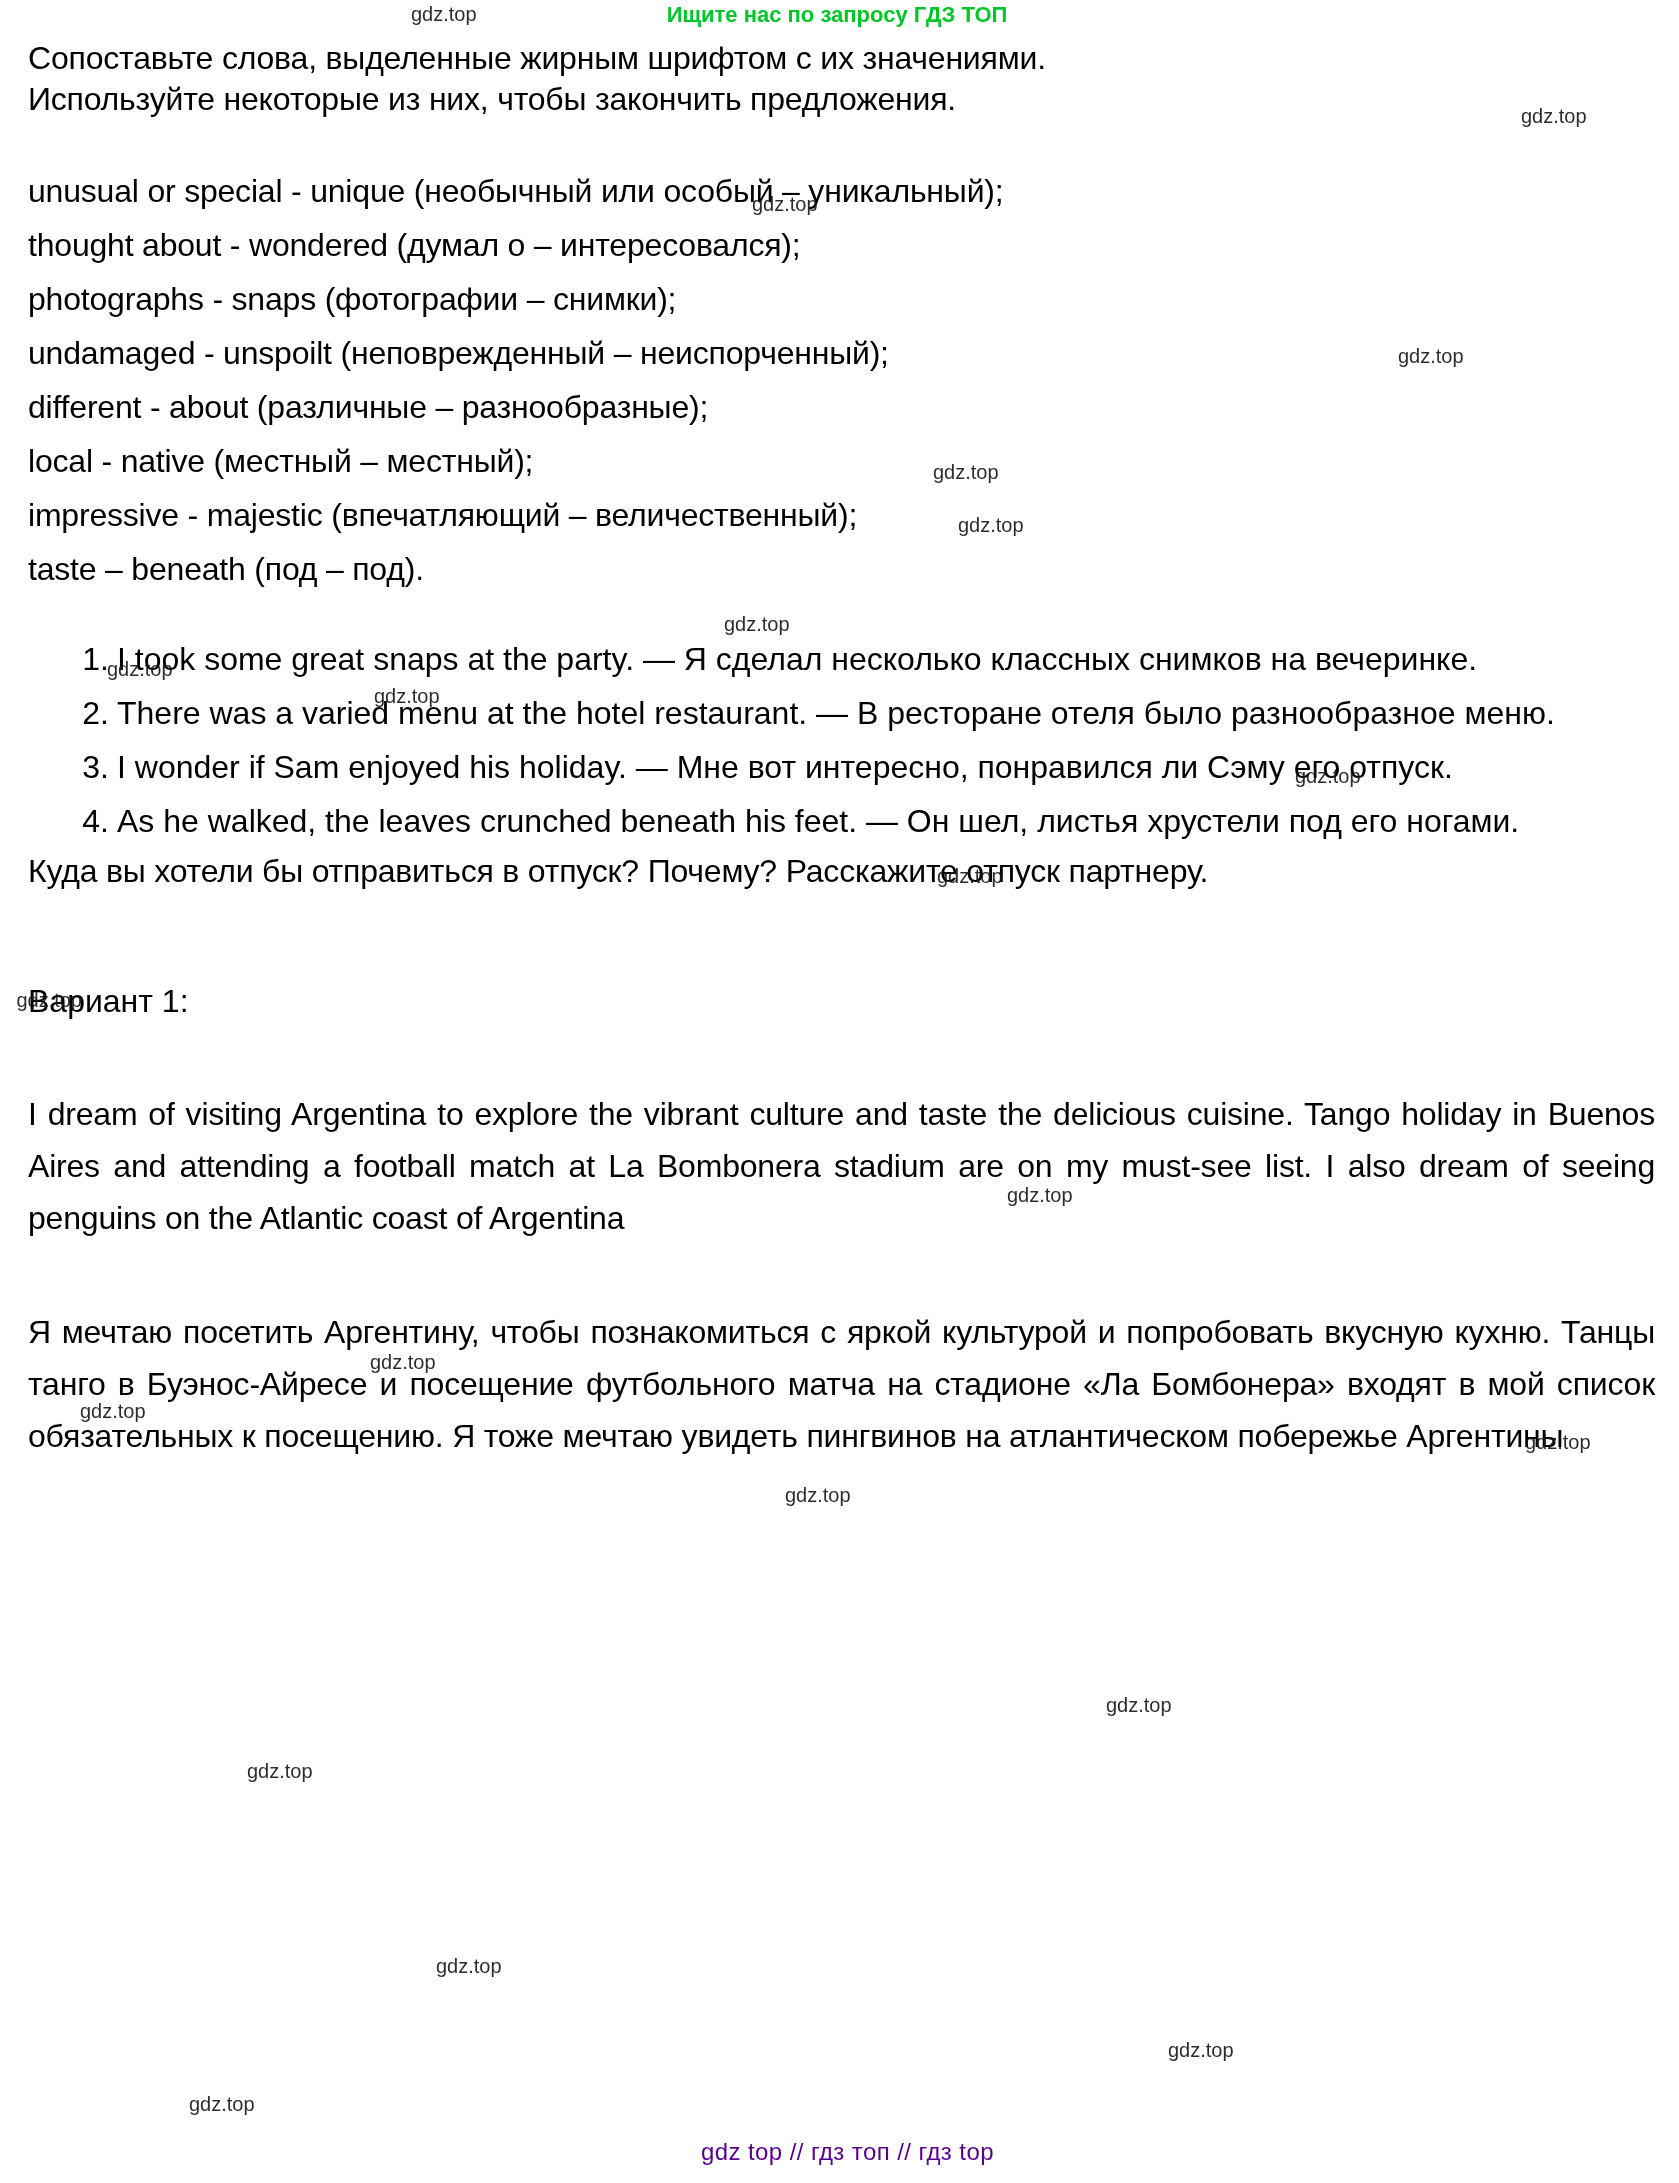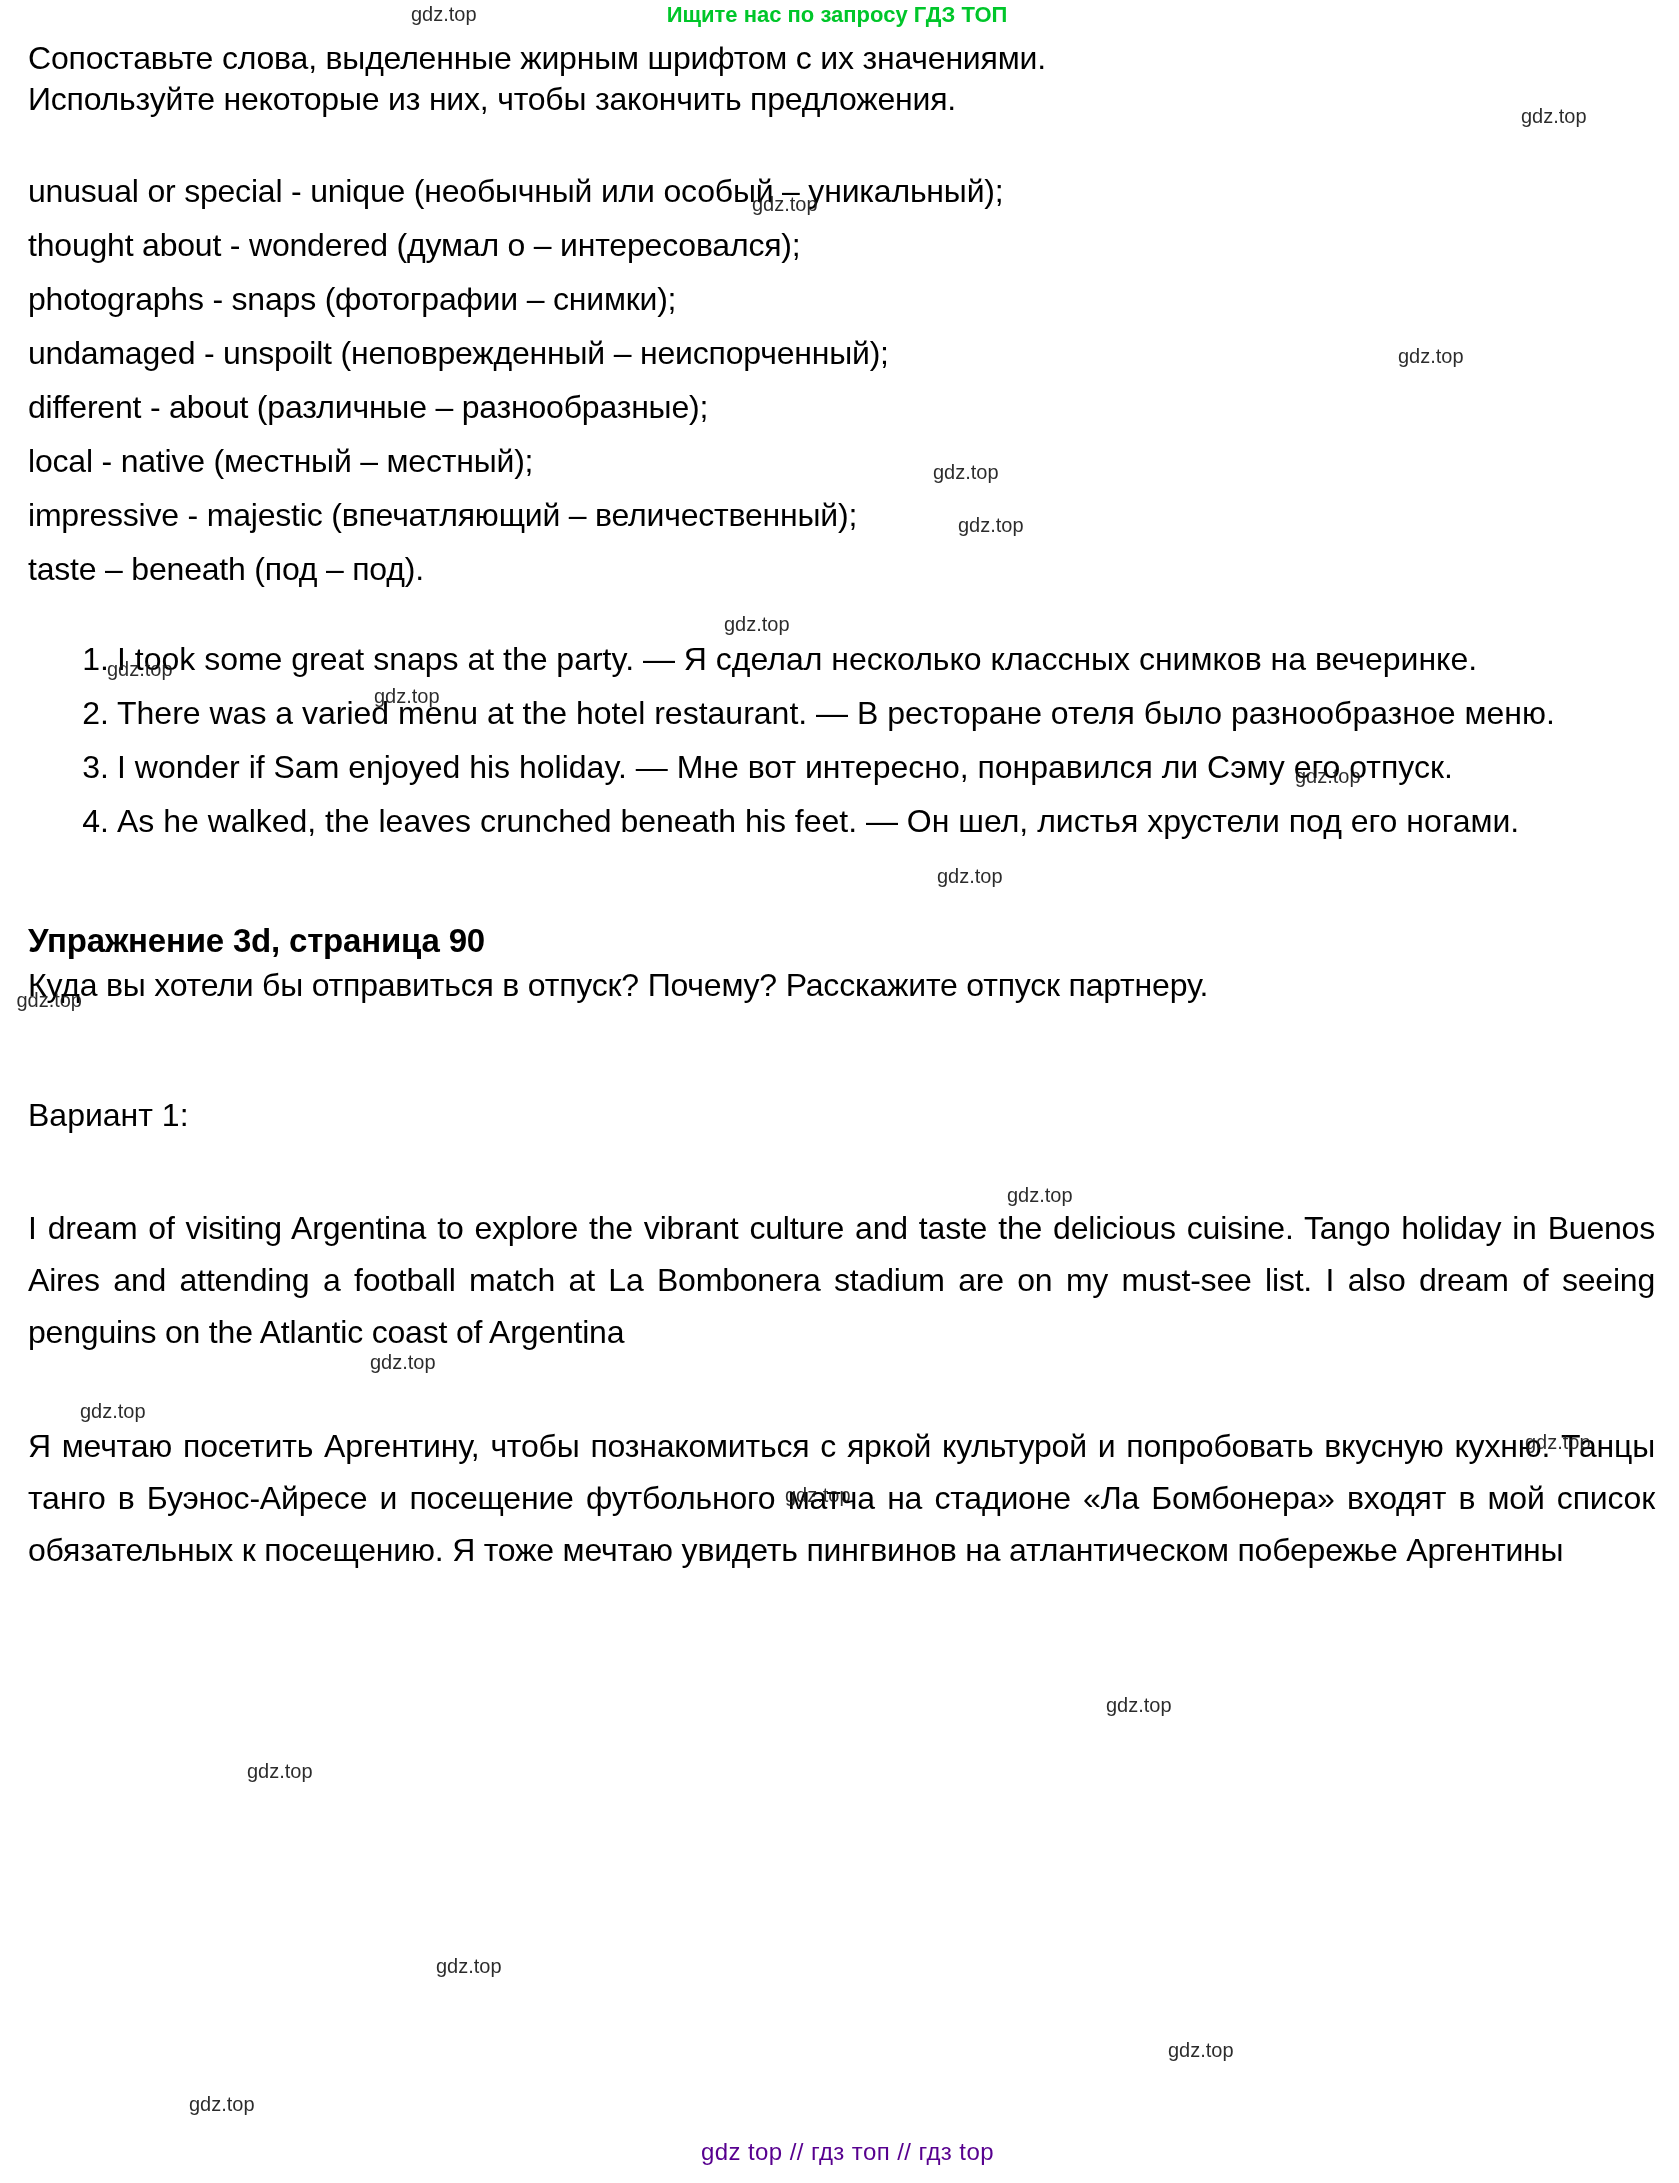--- a/index.html
+++ b/index.html
@@ -191,21 +191,20 @@
       <li>
         <span class="num">3.</span>
         <span class="body">I wonder if Sam enjoyed his holiday. — Мне вот интересно, понравился ли Сэму его отпуск.</span>
       </li>
       <li>
         <span class="num">4.</span>
         <span class="body">As he walked, the leaves crunched beneath his feet. — Он шел, листья хрустели под его ногами.</span>
       </li>
     </ol>
 
-    <h2 class="section-title">Упражнение 3d, страница 90</h2>
     <p class="section-sub">Куда вы хотели бы отправиться в отпуск? Почему? Расскажите отпуск партнеру.</p>
 
     <p class="variant-label">Вариант 1:</p>
 
     <p class="para">I dream of visiting Argentina to explore the vibrant culture and taste the delicious cuisine. Tango holiday in Buenos Aires and attending a football match at La Bombonera stadium are on my must-see list. I also dream of seeing penguins on the Atlantic coast of Argentina</p>
     <p class="para ru">Я мечтаю посетить Аргентину, чтобы познакомиться с яркой культурой и попробовать вкусную кухню. Танцы танго в Буэнос-Айресе и посещение футбольного матча на стадионе «Ла Бомбонера» входят в мой список обязательных к посещению. Я тоже мечтаю увидеть пингвинов на атлантическом побережье Аргентины</p>
 
   </div>
 
   <div id="watermark-layer">

